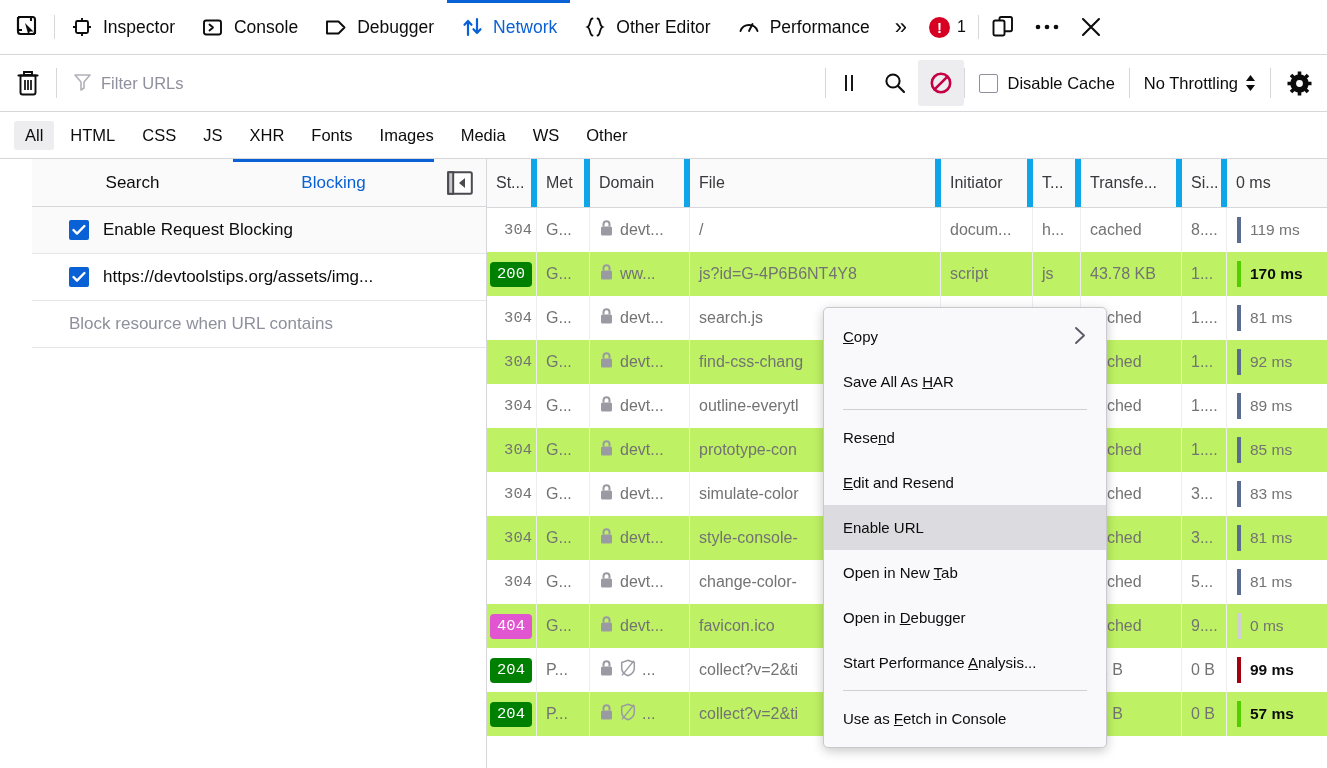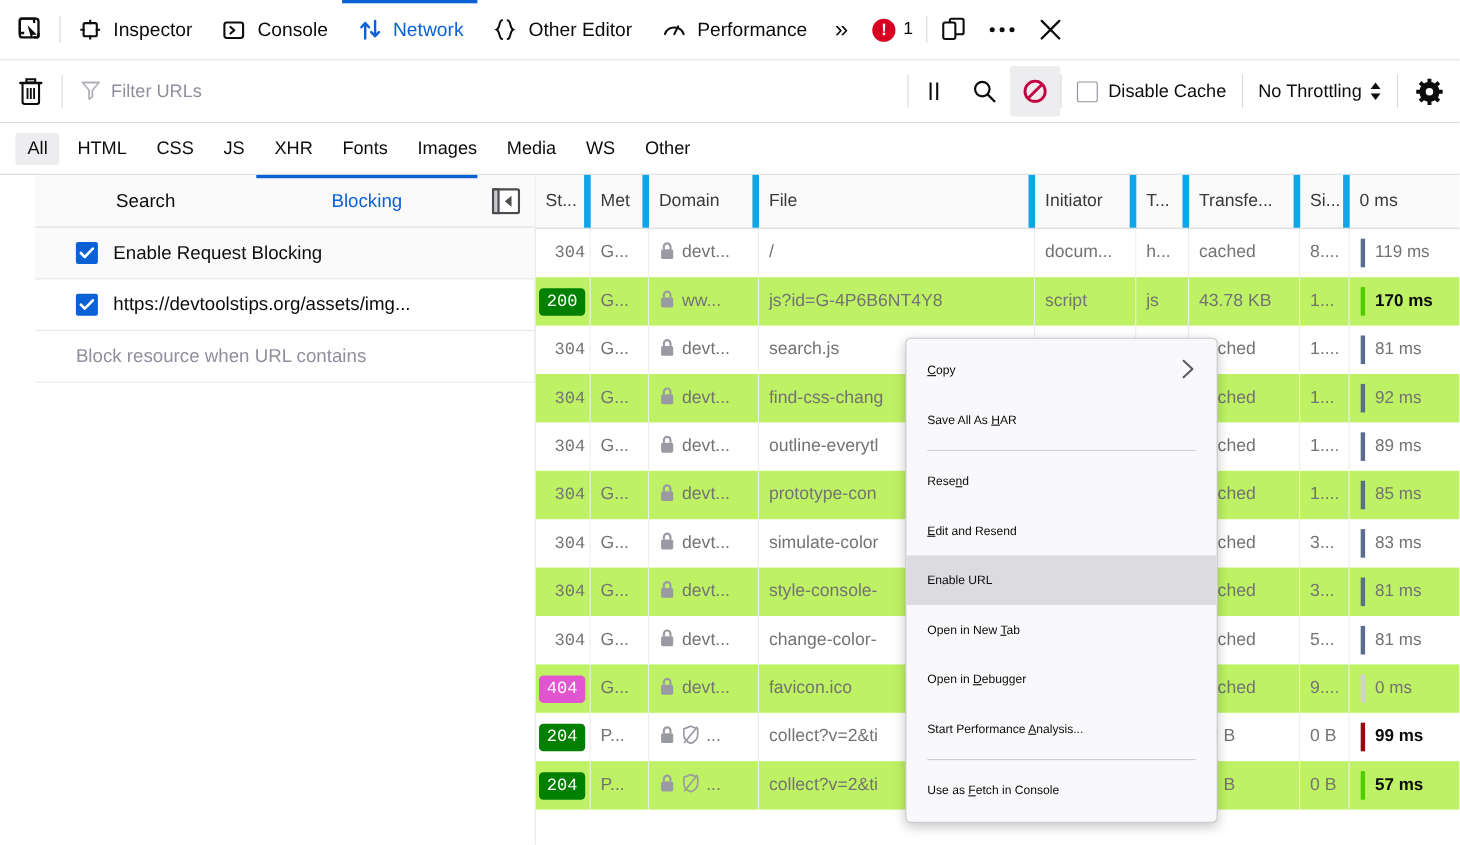--- a/index.html
+++ b/index.html
@@ -198,21 +198,21 @@
     border: 1px solid #c9c9cd;
     border-radius: 5px;
     box-shadow: 0 3px 11px rgba(0,0,0,0.22);
     padding: 6px 0;
     min-width: 284px;
     z-index: 40;
   }
   .ctx-item {
     height: 45px; display: flex; align-items: center;
     padding: 0 19px;
-    font-size: 11px; color: #0c0c0d;
+    font-size: 15px; color: #0c0c0d;
     cursor: pointer; white-space: nowrap;
   }
   .ctx-item.highlight { background: #dcdce0; }
   .ctx-item .grow { flex: 1 1 auto; }
   .ctx-sep { height: 1px; background: #d0d0d4; margin: 5px 19px; }
   u { text-decoration: underline; }
 </style>
 </head>
 <body>
 
@@ -241,20 +241,28 @@
     <div class="tool-tab">
       <span class="ticon">
         <svg width="21" height="21" viewBox="0 0 21 21">
             <rect x="2" y="3.5" width="17" height="14" rx="2.2" fill="none" stroke="#0c0c0d" stroke-width="1.9"></rect>
             <path d="M7.5 7.5 L11 10.5 L7.5 13.5" fill="none" stroke="#0c0c0d" stroke-width="1.9" stroke-linecap="round" stroke-linejoin="round"></path>
           </svg>
       </span>
       <span>Console</span>
     </div>
 
+    <div class="tool-tab">
+      <span class="ticon">
+        <svg width="22" height="21" viewBox="0 0 22 21">
+            <path d="M2 4.5 h11.5 l6 6 -6 6 H2 z" fill="none" stroke="#0c0c0d" stroke-width="1.9" stroke-linejoin="round"></path>
+          </svg>
+      </span>
+      <span>Debugger</span>
+    </div>
 
     <div class="tool-tab selected">
       <span class="ticon">
         <svg width="21" height="22" viewBox="0 0 21 22">
           <path d="M6 19 V5 M6 5 L2.5 8.8 M6 5 L9.5 8.8" fill="none" stroke="#0a60d5" stroke-width="2.2" stroke-linecap="round" stroke-linejoin="round"></path>
           <path d="M15 3 V17 M15 17 L11.5 13.2 M15 17 L18.5 13.2" fill="none" stroke="#0a60d5" stroke-width="2.2" stroke-linecap="round" stroke-linejoin="round"></path>
         </svg>
       </span>
       <span>Network</span>
     </div>

